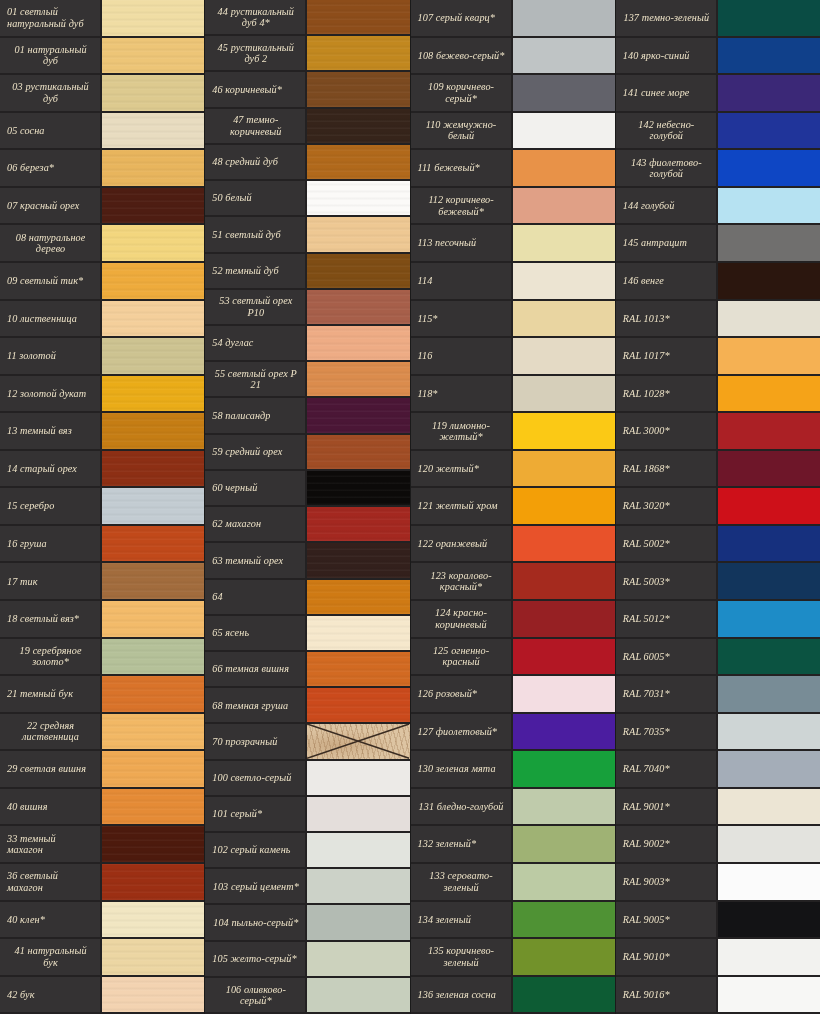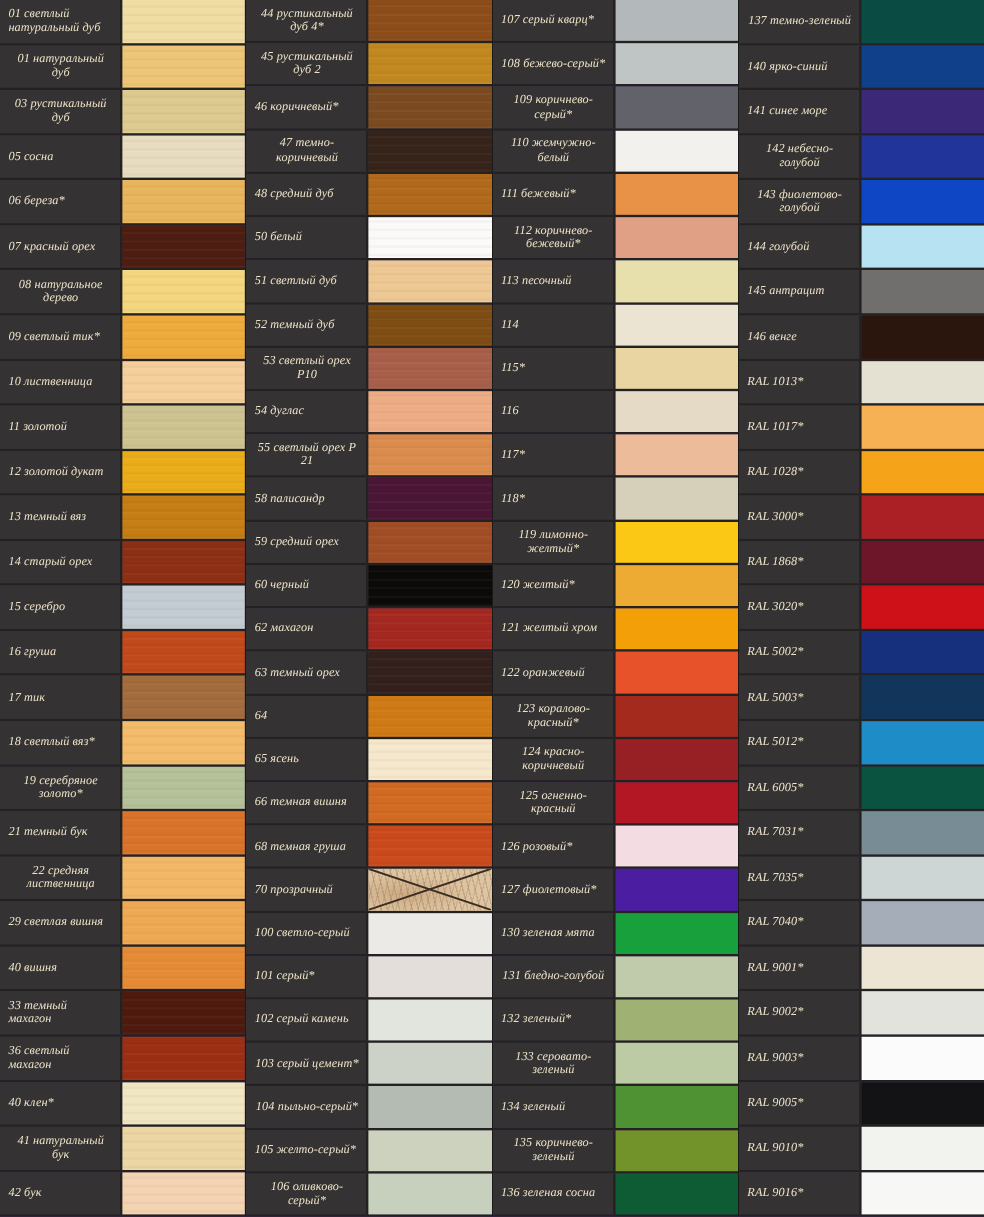--- a/index.html
+++ b/index.html
@@ -5,21 +5,21 @@
   * { box-sizing: border-box; margin: 0; padding: 0; }
   html, body {
     width: 820px; height: 1014px;
     background: #2f2f2f;
     font-family: "Liberation Serif", "DejaVu Serif", serif;
     overflow: hidden;
   }
   #chart {
     width: 820px; height: 1014px;
     display: flex;
-    background: #6d28d9;
+    background: #f97316;
   }
   .colgroup {
     display: flex;
     flex-direction: column;
     height: 1014px;
     flex: 1 1 0;
     border-right: 1px solid #1a1a1a;
   }
   .colgroup:last-child { border-right: none; }
   .row {
@@ -573,26 +573,20 @@
         <div class="swatch-cell flat" style="background: rgb(233, 213, 161);"></div>
       </div>
       <div class="row">
         <div class="label-cell">
           <span>116</span>
         </div>
         <div class="swatch-cell flat" style="background: rgb(228, 218, 197);"></div>
       </div>
       <div class="row">
         <div class="label-cell">
-          <span>117*</span>
-        </div>
-        <div class="swatch-cell flat" style="background: rgb(235, 187, 154);"></div>
-      </div>
-      <div class="row">
-        <div class="label-cell">
           <span>118*</span>
         </div>
         <div class="swatch-cell flat" style="background: rgb(214, 207, 186);"></div>
       </div>
       <div class="row">
         <div class="label-cell center">
           <span>119 лимонно-желтый*</span>
         </div>
         <div class="swatch-cell flat" style="background: rgb(251, 201, 21);"></div>
       </div>

